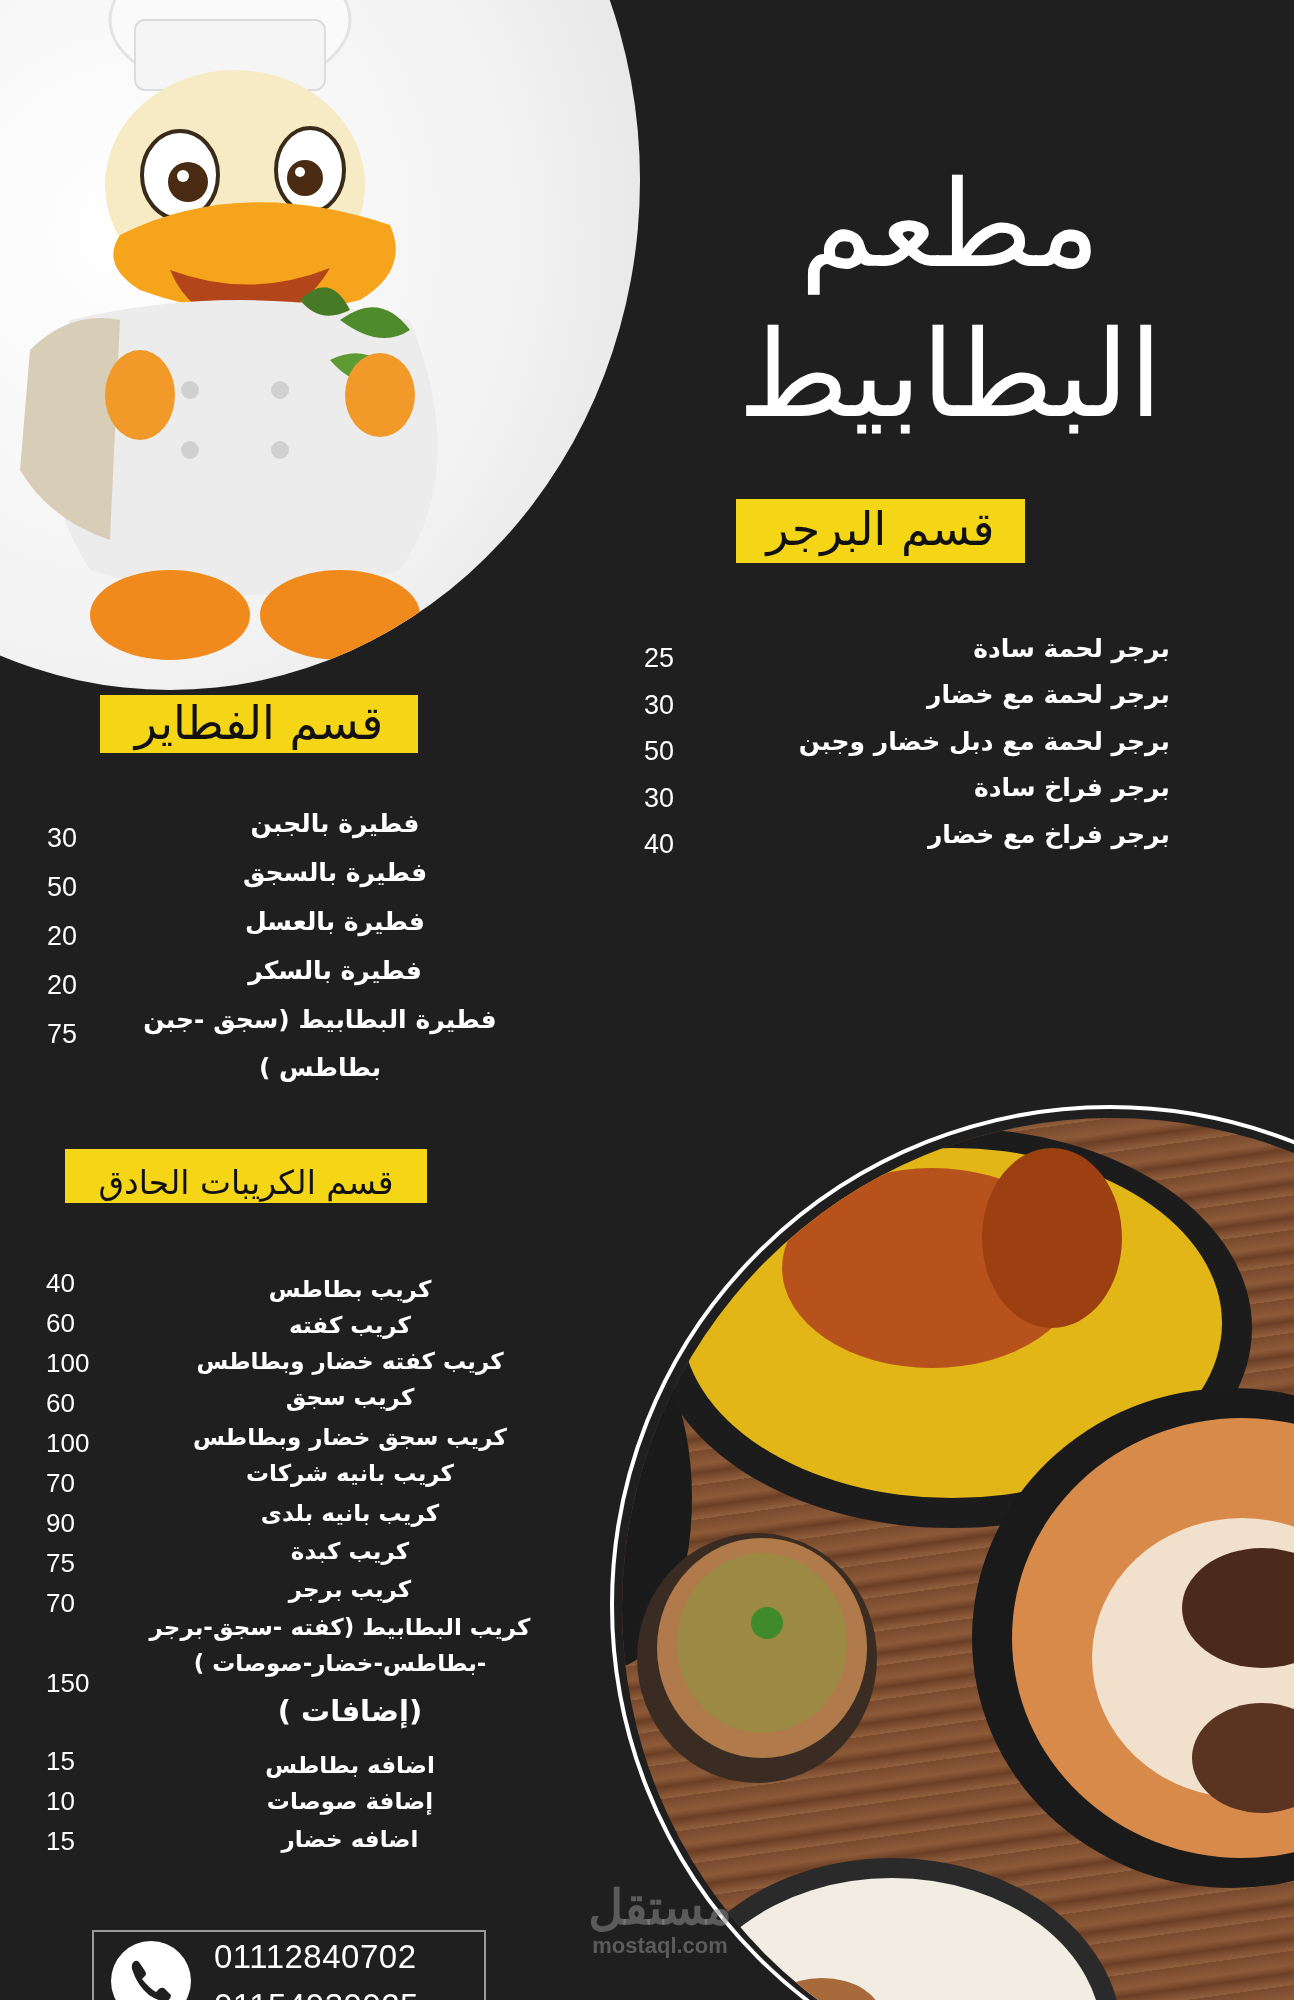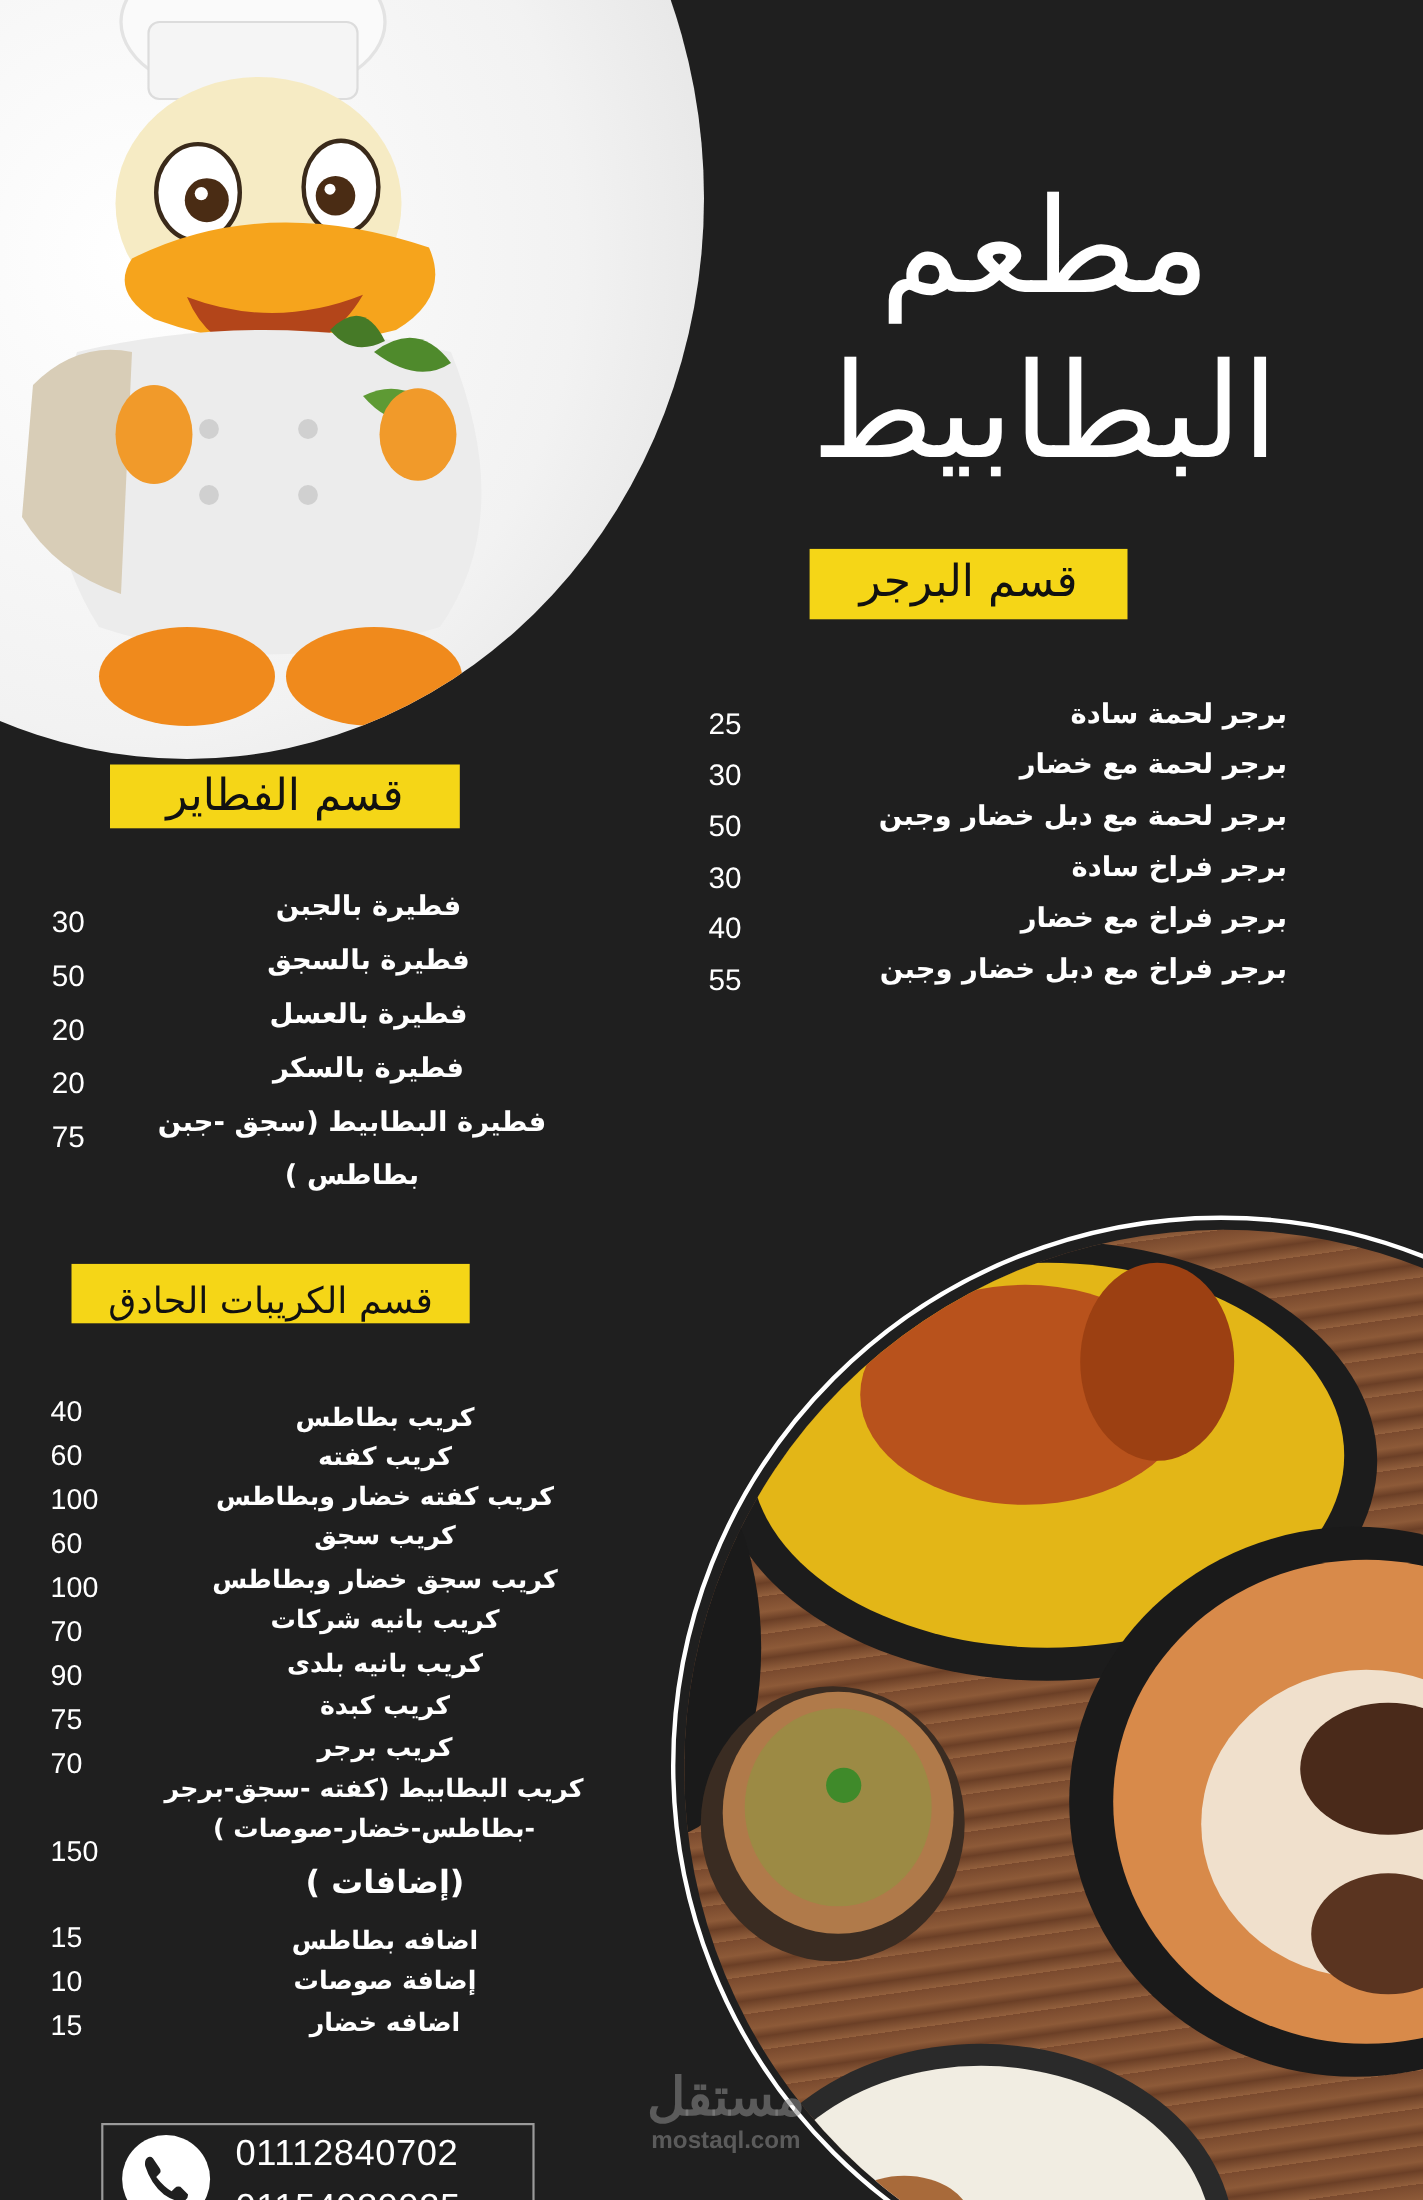--- a/index.html
+++ b/index.html
@@ -18,21 +18,21 @@
   
   .title {
     position: absolute; left: 690px; top: 150px; width: 520px;
     text-align: center; direction: rtl; font-family: "DejaVu Sans", sans-serif;
     font-size: 120px; font-weight: 300; line-height: 150px; color: #fff;
   }
 
   
   .sec-header {
     position: absolute; background: #f5d617; color: #111;
-    direction: rtl; text-align: center; font-size: 40px; line-height: 60px;
+    direction: rtl; text-align: center; font-size: 46px; line-height: 60px;
     font-family: "DejaVu Sans", sans-serif; font-weight: 400;
   }
 
   
   .menu { position: absolute; direction: ltr; }
   .row { position: relative; display: flex; align-items: center; }
   .price { font-family: "Liberation Sans", sans-serif; font-size: 27px; font-weight: 500; color:#fff; }
   .name { direction: rtl; font-family: "DejaVu Sans", sans-serif; font-size: 25px; font-weight: 700; color: #fff; }
 
   
@@ -143,24 +143,20 @@
       <span class="name">برجر لحمة مع دبل خضار وجبن</span>
     </div>
   <div class="row">
       <span class="price">30</span>
       <span class="name">برجر فراخ سادة</span>
     </div>
   <div class="row">
       <span class="price">40</span>
       <span class="name">برجر فراخ مع خضار</span>
     </div>
-  <div class="row">
-      <span class="price">55</span>
-      <span class="name">برجر فراخ مع دبل خضار وجبن</span>
-    </div>
 </div>
 
 <div class="sec-header" style="left:100px; top:695px; width:318px; height:58px; line-height:56px;">قسم الفطاير</div>
 <div class="menu pies">
   <div class="row" style="height:49px;">
       <span class="price" style="top:18px;">30</span>
       <span class="name" style="top:4px;">فطيرة بالجبن</span>
     </div>
   <div class="row" style="height:49px;">
       <span class="price" style="top:18px;">50</span>

